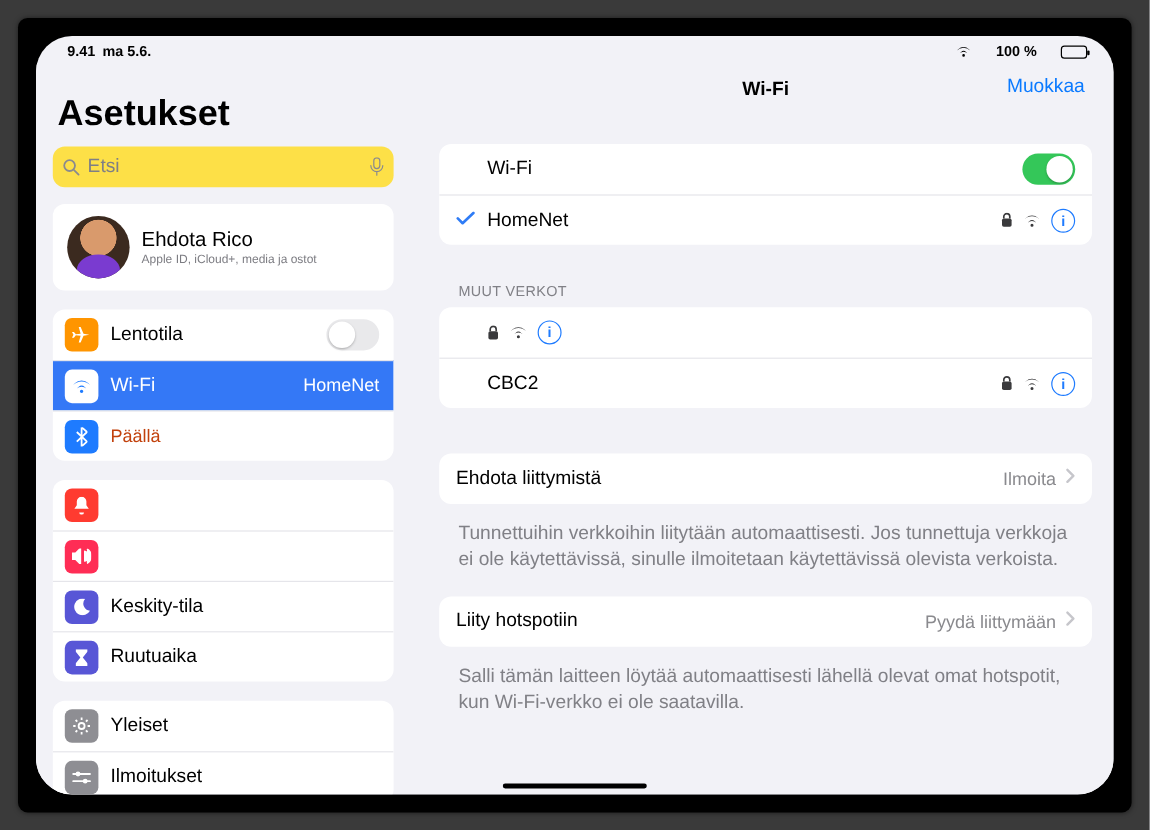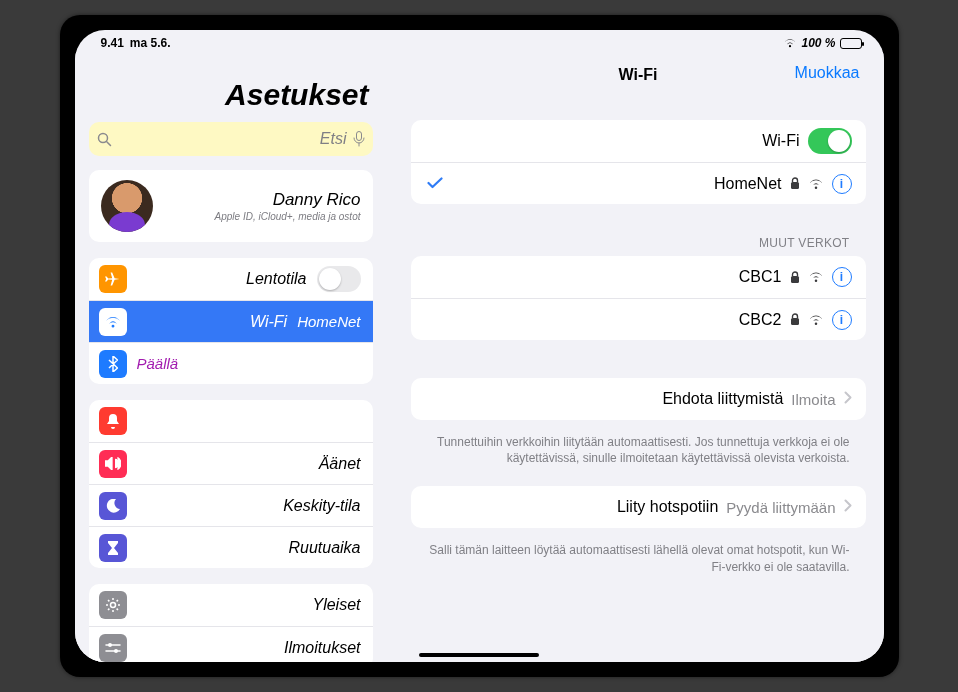--- a/index.html
+++ b/index.html
@@ -1,58 +1,57 @@
 <!DOCTYPE html>
 <html><head>
 <meta charset="utf-8">
 <style>
   * { box-sizing: border-box; margin: 0; padding: 0; font-family: -apple-system, "Helvetica Neue", Helvetica, Arial, sans-serif; -webkit-font-smoothing: antialiased; }
   body { background:#3a3a3a; display:flex; align-items:center; justify-content:center; width:958px; height:692px; }
   .device {
-    width: 839px; height: 662px; background:#000; border-radius:20px; padding:15px; position:relative;
+    width: 928px; height: 662px; background:#000; border-radius:8px; padding:15px; position:relative;
     box-shadow: 0 0 4px rgba(0,0,0,.5);
-    text-align: right;
   }
   .screen {
     width:100%; height:100%; background:#f2f2f7; border-radius:30px; overflow:hidden; position:relative;
     display:flex; flex-direction:column;
   }
   .status-bar {
     height:22px; display:flex; align-items:center; justify-content:space-between;
     padding:4px 22px 0 26px; font-size:12px; font-weight:600; color:#000;
   }
   .status-left { display:flex; gap:6px; align-items:center;}
-  .status-right { display:flex; gap:4px; align-items:center;font-style:italic;}
+  .status-right { display:flex; gap:20px; align-items:center;}
   .battery { width:22px;height:11px;border:1px solid #000;border-radius:3px;position:relative;padding:1px;}
   .battery::after {content:"";position:absolute;right:-3px;top:3px;width:2px;height:4px;background:#000;border-radius:1px;}
   .battery-fill {background:#000;width:100%;height:100%;border-radius:1.5px;}
   .wifi-stat { width:14px;height:10px; }
 
   .content { flex:1; display:flex; overflow:hidden;}
-  .sidebar { width:312px; background:#f2f2f7; border-right:none; padding:0 14px; overflow:hidden;font-style:italic;}
+  .sidebar { width:312px; background:#f2f2f7; border-right:none; padding:0 14px; overflow:hidden;}
   .sb-title { font-size:30px; font-weight:700; color:#000; padding:26px 4px 6px;}
   .search {
-    display:flex; align-items:center; gap:6px; background:#fef9c3; border-radius:10px; height:34px;
+    display:flex; align-items:center; gap:6px; background:#fde047; border-radius:10px; height:34px;
     padding:0 8px; margin:4px 0 14px; color:#7f7f85;
   }
   .search svg {flex:0 0 auto;}
   .search-text { flex:1; font-size:16px;}
   .card { background:#fff; border-radius:10px; overflow:hidden; margin-bottom:16px;}
   .row {
     display:flex; align-items:center; min-height:42px; padding:6px 12px 6px 10px; gap:10px;
     border-top:1px solid #e5e5ea; font-size:16px; color:#000;
   }
   .card .row:first-child { border-top:none;}
   .row.selected { background:#3478f6; color:#fff;}
   .row.selected .row-value { color:#fff;}
   .icon-box {
     width:28px;height:28px;border-radius:6px;display:flex;align-items:center;justify-content:center;flex:0 0 auto;
   }
   .row-label { flex:1;}
-  .row-value { color:#a21caf; font-size:15px;}
+  .row-value { color:#c2410c; font-size:15px;}
   .avatar { width:52px;height:52px;border-radius:50%; background: radial-gradient(circle at 50% 35%, #d99a6c 0 35%, #3b2a1f 36% 100%);
     border:none; flex:0 0 auto; position:relative; overflow:hidden;}
   .avatar::after{content:"";position:absolute;bottom:-6px;left:8px;right:8px;height:26px;background:#7a3bd0;border-radius:50% 50% 0 0;}
   .profile { padding:10px 12px;}
   .profile .name{font-size:17px;font-weight:500;line-height:1.2;}
   .profile .sub{font-size:10px;color:#7c7c82;margin-top:1px;}
   .ios-switch {
     width:44px;height:26px;border-radius:13px;position:relative;flex:0 0 auto;
   }
   .ios-switch.off{background:#e9e9eb;}
@@ -64,21 +63,21 @@
   .main { flex:1; background:#f2f2f7; padding:0 18px 0 24px; overflow:hidden;}
   .main-header { display:flex; align-items:center; justify-content:center; position:relative; height:46px;}
   .main-title { font-size:16px; font-weight:600;}
   .main-edit { position:absolute; right:6px; top:12px; color:#0a7aff; font-size:16px;}
   .m-card { background:#fff; border-radius:10px; overflow:hidden; margin-bottom:8px;}
   .m-row { display:flex; align-items:center; min-height:42px; padding:0 14px 0 14px; border-top:1px solid #e5e5ea; font-size:16px; gap:8px;}
   .m-card .m-row:first-child{border-top:none;}
   .m-row-label{flex:1;}
   .m-row-value{color:#8a8a8e;font-size:15px;}
   .section-header{font-size:12px;color:#808086;text-transform:uppercase;letter-spacing:.3px;padding:24px 16px 6px;}
-  .section-foot{font-size:12px;color:#808086;padding:6px 16px 0;line-height:1.35;}
+  .section-foot{font-size:16px;color:#808086;padding:6px 16px 0;line-height:1.35;}
   .chevron { color:#c6c6cb;}
   .check { width:18px; color:#2f7cf6; flex:0 0 auto;}
   .indent { width:18px; flex:0 0 auto;}
   .signal-group { display:flex; align-items:center; gap:8px; color:#3a3a3c;}
   .info-circ { width:20px;height:20px;border:1.5px solid #1e7bff;color:#1e7bff;border-radius:50%;display:flex;align-items:center;justify-content:center;font-size:12px;font-weight:600;}
   .home-ind { position:absolute; bottom:5px; left:50%; transform:translateX(-50%); width:120px; height:4px; background:#000; border-radius:3px;}
 
   
   .bg-orange{background:#ff9500;} .bg-blue{background:#1e7bff;} .bg-red{background:#ff3b30;}
   .bg-pink{background:#ff2d55;} .bg-indigo{background:#5856d6;} .bg-gray{background:#8e8e93;}
@@ -117,21 +116,21 @@
           <svg width="12" height="16" viewBox="0 0 12 16">
               <rect x="3.5" y="0.5" width="5" height="9" rx="2.5" stroke="#8a8a8e" fill="none"></rect>
               <path d="M1 7a5 5 0 0 0 10 0M6 12v3" stroke="#8a8a8e" fill="none" stroke-linecap="round"></path>
             </svg>
         </div>
 
         <div class="card">
           <div class="row profile" style="border:none">
             <div class="avatar"></div>
             <div style="flex:1">
-              <div class="name">Danny Rico</div>
+              <div class="name">Ehdota Rico</div>
               <div class="sub">Apple ID, iCloud+, media ja ostot</div>
             </div>
           </div>
         </div>
 
         <div class="card">
           <div class="row">
             <span class="icon-box bg-orange">
               <svg width="16" height="16" viewBox="0 0 20 20">
                   <path fill="#fff" d="M18 10l-6-1-3-7H7l2 7-5 .5L2 7H0l1.5 3L0 13h2l2-2.5 5 .5-2 7h2l3-7 6-1z"></path>
@@ -168,21 +167,20 @@
                   <path fill="#fff" d="M7 0a4 4 0 0 0-4 4v3l-2 3h12l-2-3V4a4 4 0 0 0-4-4zm0 15a2 2 0 0 0 2-2H5a2 2 0 0 0 2 2z"></path>
                 </svg>
             </span>
           </div>
           <div class="row">
             <span class="icon-box bg-pink">
               <svg width="16" height="13" viewBox="0 0 16 13">
                   <path fill="#fff" d="M0 4v5h3l4 4V0L3 4H0zm10 6.5a4 4 0 0 0 0-8m2.5 10a7 7 0 0 0 0-12" stroke="#fff" stroke-width="1.3"></path>
                 </svg>
             </span>
-            <span class="row-label">Äänet</span>
           </div>
           <div class="row">
             <span class="icon-box bg-indigo">
               <svg width="14" height="14" viewBox="0 0 14 14">
                   <path fill="#fff" d="M10 0A7 7 0 1 0 14 10 6 6 0 0 1 10 0z"></path>
                 </svg>
             </span>
             <span class="row-label">Keskity-tila</span>
           </div>
           <div class="row">
@@ -252,21 +250,20 @@
                 </svg>
               <span class="info-circ">i</span>
             </span>
           </div>
         </div>
 
         <div class="section-header">MUUT VERKOT</div>
         <div class="m-card">
           <div class="m-row">
             <span class="indent"></span>
-            <span class="m-row-label">CBC1</span>
             <span class="signal-group">
               <svg width="10" height="13" viewBox="0 0 10 13">
                   <rect x="1" y="5" width="8" height="7" rx="1.5" fill="#3a3a3c"></rect>
                   <path d="M2.5 5V3.5a2.5 2.5 0 1 1 5 0V5" stroke="#3a3a3c" stroke-width="1.4" fill="none"></path>
                 </svg>
               <svg width="16" height="12" viewBox="0 0 20 14">
                   <path fill="#3a3a3c" d="M10 13.2a1.6 1.6 0 1 0 0-3.2 1.6 1.6 0 0 0 0 3.2zm-4.4-4.2 1.5-1.5a4.2 4.2 0 0 1 5.8 0l1.5 1.5a6.3 6.3 0 0 0-8.8 0zM2.2 5.6l1.5-1.5a9 9 0 0 1 12.6 0l1.5 1.5a11 11 0 0 0-15.6 0z"></path>
                 </svg>
               <span class="info-circ">i</span>
             </span>

